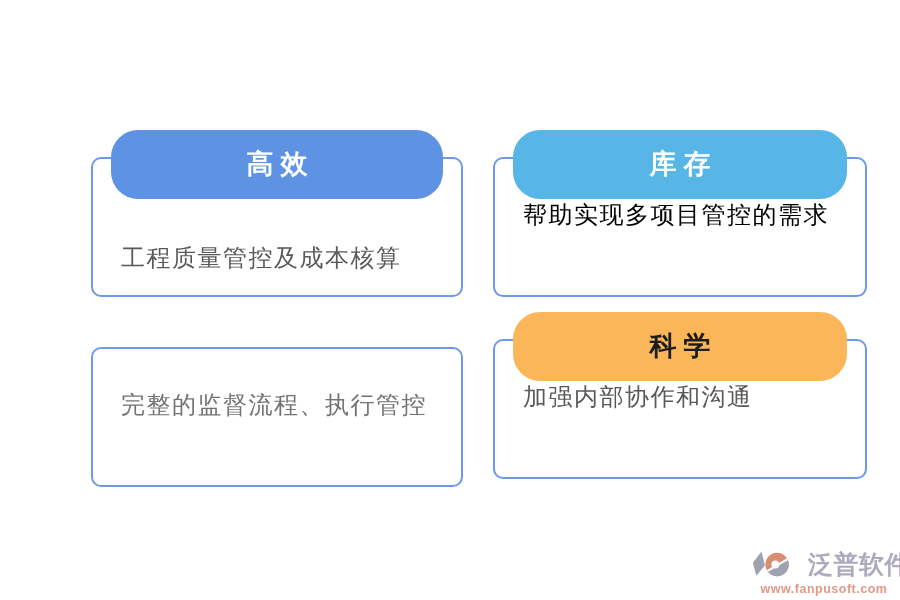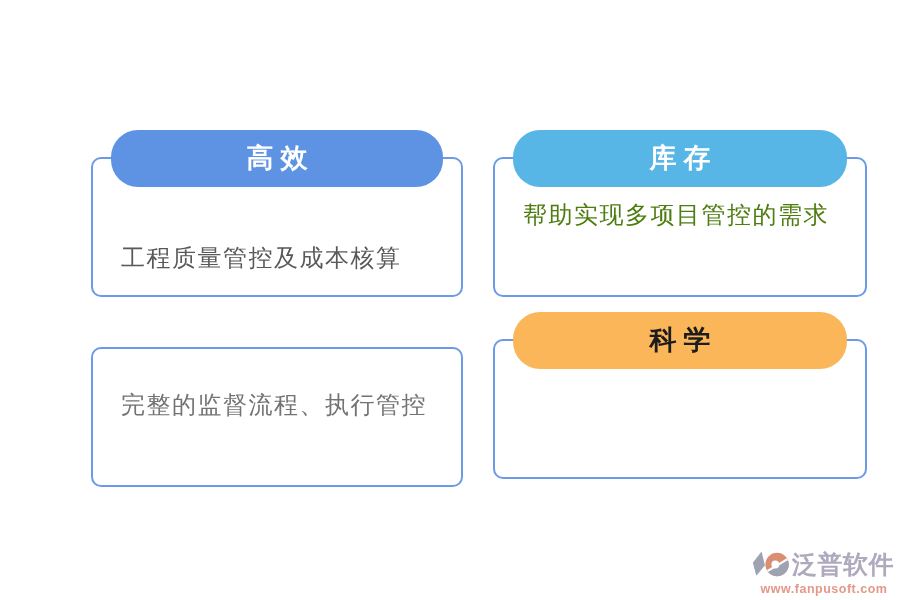--- a/index.html
+++ b/index.html
@@ -22,21 +22,21 @@
     position: absolute;
     top: 27px; left: 0; right: 0;
     height: 140px;
     background: #ffffff;
     border: 2px solid #6D9AE8;
     border-radius: 10px;
   }
   .pill {
     position: absolute;
     top: 0; left: 20px; right: 20px;
-    height: 57px;
+    height: 69px;
     border-radius: 27px;
     display: flex;
     align-items: center;
     justify-content: center;
   }
   .pill-title {
     font-size: 27px;
     font-weight: bold;
     letter-spacing: 7px;
     margin-right: -7px;
@@ -59,21 +59,21 @@
   
   .logo {
     position: absolute;
     left: 752px; top: 548px;
     width: 144px;
     user-select: none;
   }
   .logo-row {
     display: flex;
     align-items: center;
-    gap: 2px;
+    gap: 18px;
   }
   .logo-icon { flex: 0 0 auto; display: block; }
   .logo-name {
     font-size: 25px;
     font-weight: bold;
     letter-spacing: 0.5px;
     color: #AEA9BC;
     line-height: 1;
     white-space: nowrap;
   }
@@ -98,33 +98,34 @@
       <span class="pill-title">高效</span>
     </div>
     <div class="card-body" style="color: rgb(89, 89, 89); margin-top: 43px;">工程质量管控及成本核算</div>
   </div>
 
   <div class="card card-1">
     <div class="card-box" style="border-color: rgb(109, 154, 232);"></div>
     <div class="pill" style="background-color: rgb(87, 182, 230); color: rgb(255, 255, 255);">
       <span class="pill-title">库存</span>
     </div>
-    <div class="card-body" style="color: #4d7c0f;">帮助实现多项目管控的需求</div>
+    <div class="card-body" style="color: #000000;">帮助实现多项目管控的需求</div>
   </div>
 
   <div class="card card-2">
     <div class="card-box" style="border-color: rgb(109, 154, 232);"></div>
     <div class="card-body" style="color: #737373;">完整的监督流程、执行管控</div>
   </div>
 
   <div class="card card-3">
     <div class="card-box" style="border-color: rgb(109, 154, 232);"></div>
     <div class="pill" style="background-color: rgb(252, 182, 90); color: rgb(28, 28, 28);">
       <span class="pill-title">科学</span>
     </div>
+    <div class="card-body" style="color: rgb(89, 89, 89);">加强内部协作和沟通</div>
   </div>
 
   <div class="logo">
     <div class="logo-row">
       <svg class="logo-icon" width="38" height="33" viewBox="0 0 44 38" aria-hidden="true">
         <defs>
           <clipPath id="logoCircleClip">
               <circle cx="29" cy="19" r="13.5"></circle>
             </clipPath>
         </defs>

